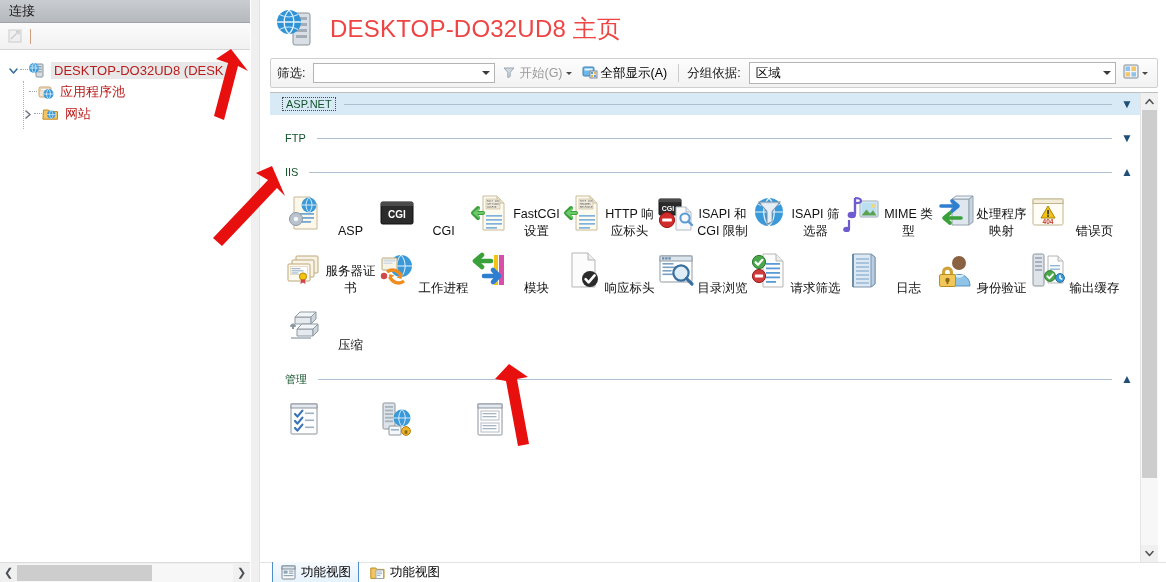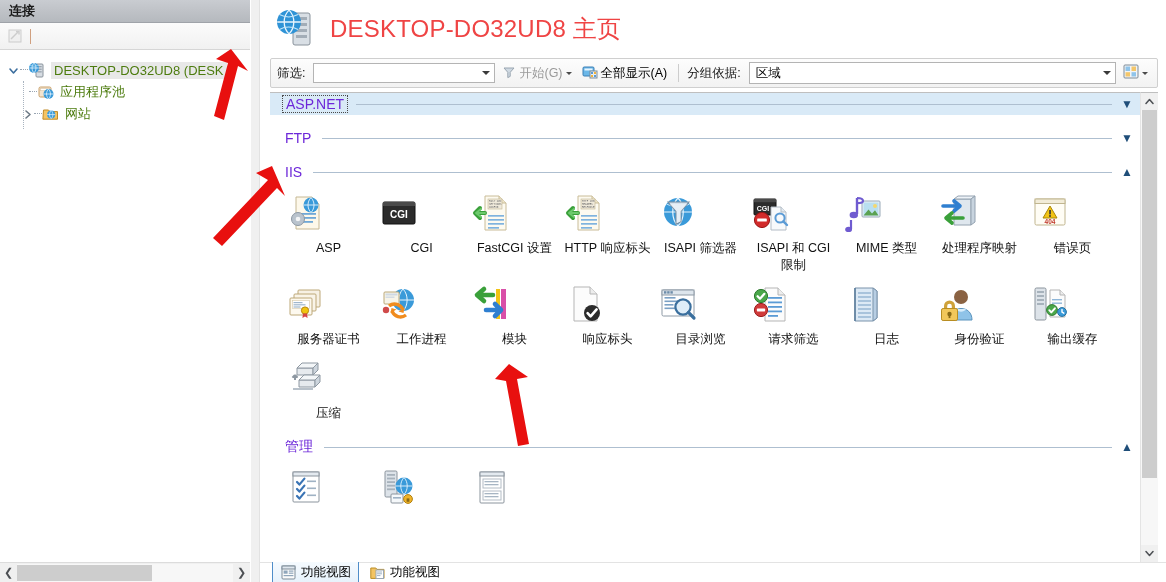--- a/index.html
+++ b/index.html
@@ -10,37 +10,37 @@
     -webkit-font-smoothing:antialiased;
   }
   .app{position:relative;width:1166px;height:582px;display:flex;}
 
   
   .left-pane{width:250px;height:582px;position:relative;background:#fff;display:flex;flex-direction:column;}
   .left-header{
     height:23px;background:linear-gradient(to bottom,#c9ccd1 0%,#bfc2c7 50%,#b5b9be 100%);
     border-bottom:1px solid #9fa3a9;
     display:flex;align-items:center;padding-left:9px;
-    font-size:13px;font-weight:bold;color:#1a1a1a;box-sizing:border-box;
+    font-size:13px;font-weight:normal;color:#1a1a1a;box-sizing:border-box;
   }
   .left-toolbar{
     height:27px;background:linear-gradient(to bottom,#fbfbfb 0%,#f1f1f1 100%);
     border-bottom:1px solid #d6d6d6;display:flex;align-items:center;padding-left:5px;box-sizing:border-box;
   }
   .tb-icon{width:20px;height:19px;opacity:.45;display:flex;align-items:center;justify-content:center;}
   .tb-sep{width:1px;height:15px;background:#d0a080;margin:0 5px;}
   .tree{flex:1;background:#fff;padding-top:9px;overflow:hidden;position:relative;}
   .tnode{display:flex;align-items:center;height:22px;padding-left:6px;font-size:13px;white-space:nowrap;}
   .tnode.root{padding-left:6px;}
   .tnode.child{margin-left:23px;}
   .tnode.child2{padding-left:20px;}
   .twist{width:14px;height:14px;display:inline-flex;align-items:center;justify-content:center;flex:0 0 14px;color:#4a6b8a;}
   .tdash{width:8px;height:1px;border-top:1px dotted #9aa6b3;flex:0 0 8px;}
   .ticon{width:18px;height:17px;margin-right:5px;flex:0 0 18px;display:flex;align-items:center;justify-content:center;}
-  .tlabel{font-size:13px;color:#4d7c0f;}
+  .tlabel{font-size:13px;color:#b91c1c;}
   .root-sel{background:#e8e8e8;padding:1px 3px;}
   .vdot{position:absolute;left:23px;top:31px;height:48px;border-left:1px dotted #a8b3bf;}
 
   .left-hscroll{
     height:20px;background:#f0f0f0;border-top:1px solid #dcdcdc;
     display:flex;align-items:center;box-sizing:border-box;position:relative;
   }
   .sb-arrow{width:17px;height:18px;display:flex;align-items:center;justify-content:center;
     color:#4d5054;font-size:11px;background:#f0f0f0;}
   .sb-track{flex:1;height:18px;position:relative;background:#f7f7f7;}
@@ -79,27 +79,27 @@
   .vscroll{
     width:17px;background:#f0f0f0;border-left:1px solid #e4e4e4;margin-right:8px;
     display:flex;flex-direction:column;align-items:center;position:relative;border-top:1px solid #bfbfbf;
   }
   .vs-arrow{height:17px;width:17px;display:flex;align-items:center;justify-content:center;color:#4d5054;font-size:10px;}
   .vs-track{flex:1;width:17px;background:#f7f7f7;position:relative;}
   .vs-thumb{position:absolute;left:1px;width:15px;background:#cdcdcd;}
 
   .sec-head{height:22px;display:flex;align-items:center;padding:0 4px 0 12px;box-sizing:border-box;position:relative;}
   .sec-head.highlight{background:#d9eaf7;}
-  .sec-title{font-size:14px;color:#6d28d9;white-space:nowrap;padding:0 3px;}
+  .sec-title{font-size:11px;color:#14532d;white-space:nowrap;padding:0 3px;}
   .sec-title.focus{border:1px dotted #4a4a4a;}
   .sec-rule{flex:1;height:1px;background:#aebfd0;margin:0 6px 0 8px;}
   .sec-chev{width:18px;text-align:center;color:#1f4e79;font-size:12px;font-weight:bold;}
 
   .icon-grid{display:flex;flex-wrap:wrap;padding:8px 0 0 14px;}
-  .cell{width:93px;margin-bottom:8px;display:flex;flex-direction:column;align-items:flex-start;}
+  .cell{width:93px;margin-bottom:8px;display:flex;flex-direction:row;align-items:flex-end;}
   .cell .glyph{width:44px;height:44px;display:flex;align-items:center;justify-content:center;margin-bottom:5px;}
   .cell .cap{font-size:12.5px;color:#111;text-align:center;line-height:17px;width:89px;}
 
   .mgmt-grid{display:flex;padding:8px 0 0 14px;}
 
   
   .tabbar{height:20px;display:flex;align-items:center;padding-left:12px;box-sizing:border-box;
     background:#fff;border-top:1px solid #e3e3e3;gap:3px;}
   .tab{display:flex;align-items:center;gap:5px;padding:3px 7px;font-size:12.5px;box-sizing:border-box;}
   .tab.active{border:1px solid #4f8dc9;background:linear-gradient(to bottom,#f6fbff,#e6f1fb);}
@@ -354,45 +354,45 @@
                 <path d="M13 20 L4 20 M8 15 L3 20 L8 25" fill="none" stroke="#3aa03a" stroke-width="4" stroke-linecap="round" stroke-linejoin="round"></path>
                 <path d="M13 20 L5 20 M9 16 L4 20 L9 24" fill="none" stroke="#6cc96c" stroke-width="2" stroke-linecap="round" stroke-linejoin="round"></path>
               </svg>
             </span>
             <span class="cap">HTTP 响应标头</span>
           </div>
 
           <div class="cell">
             <span class="glyph">
               <svg width="40" height="40" viewBox="0 0 40 40">
-                <circle cx="20" cy="19" r="14" fill="#3a9ad9"></circle>
-                <path d="M6 19 h28 M20 5 c7 7 7 21 0 28 M20 5 c-7 7 -7 21 0 28" fill="none" stroke="#e7f4fd" stroke-width="1.2"></path>
-                <path d="M8.5 11 c7.2 3.6 15.8 3.6 23 0" fill="none" stroke="#c7e8fa" stroke-width="1"></path>
-                <path d="M10 9 h21 l-8 9.2 v10.5 l-5 2.6 v-13.1 z" fill="#cfdce8" stroke="#7d8d9d" stroke-width="1.1" opacity=".95"></path>
-                <path d="M11.6 10.5 h17.8 l-6.9 7.9 v9.8 l-3.8 2 v-11.8 z" fill="#eef4f9" opacity=".8"></path>
-              </svg>
-            </span>
-            <span class="cap">ISAPI 筛选器</span>
-          </div>
-
-          <div class="cell">
-            <span class="glyph">
-              <svg width="40" height="40" viewBox="0 0 40 40">
                 <rect x="3" y="6" width="22" height="16" rx="1" fill="#2b2b2b" stroke="#111"></rect>
                 <rect x="3" y="6" width="22" height="3.2" fill="#4a4a4a"></rect>
                 <text x="12" y="18" font-size="7" font-weight="bold" fill="#fff" text-anchor="middle" font-family="Liberation Sans, sans-serif">CGI</text>
                 <path d="M20 14 h10 l5 5 v18 h-15 z" fill="#f7f9fb" stroke="#b3bcc5"></path>
                 <path d="M30 14 v5 h5" fill="#e3eaf0" stroke="#b3bcc5"></path>
                 <circle cx="29" cy="25" r="4.6" fill="none" stroke="#5b9bd5" stroke-width="2"></circle>
                 <path d="M32.3 28.3 L36 32" stroke="#5b9bd5" stroke-width="2.4" stroke-linecap="round"></path>
                 <circle cx="11" cy="27" r="7.6" fill="#d22b2b" stroke="#9b1616"></circle>
                 <rect x="6.2" y="25.4" width="9.6" height="3.2" rx=".6" fill="#fff"></rect>
               </svg>
             </span>
             <span class="cap">ISAPI 和 CGI 限制</span>
+          </div>
+
+          <div class="cell">
+            <span class="glyph">
+              <svg width="40" height="40" viewBox="0 0 40 40">
+                <circle cx="20" cy="19" r="14" fill="#3a9ad9"></circle>
+                <path d="M6 19 h28 M20 5 c7 7 7 21 0 28 M20 5 c-7 7 -7 21 0 28" fill="none" stroke="#e7f4fd" stroke-width="1.2"></path>
+                <path d="M8.5 11 c7.2 3.6 15.8 3.6 23 0" fill="none" stroke="#c7e8fa" stroke-width="1"></path>
+                <path d="M10 9 h21 l-8 9.2 v10.5 l-5 2.6 v-13.1 z" fill="#cfdce8" stroke="#7d8d9d" stroke-width="1.1" opacity=".95"></path>
+                <path d="M11.6 10.5 h17.8 l-6.9 7.9 v9.8 l-3.8 2 v-11.8 z" fill="#eef4f9" opacity=".8"></path>
+              </svg>
+            </span>
+            <span class="cap">ISAPI 筛选器</span>
           </div>
 
           <div class="cell">
             <span class="glyph">
               <svg width="40" height="40" viewBox="0 0 40 40">
                 <rect x="18" y="8" width="18" height="16" rx="1" fill="#e8f0f7" stroke="#9aa9b8"></rect>
                 <rect x="19.5" y="9.5" width="15" height="13" fill="#b9dff0"></rect>
                 <path d="M19.5 22.5 l5-6 3.5 4 3-3.2 3.5 5.2 z" fill="#5aa152"></path>
                 <circle cx="31" cy="13" r="2" fill="#f5d76e"></circle>
                 <path d="M13 5 v16" stroke="#6f5bd0" stroke-width="2.4"></path>

